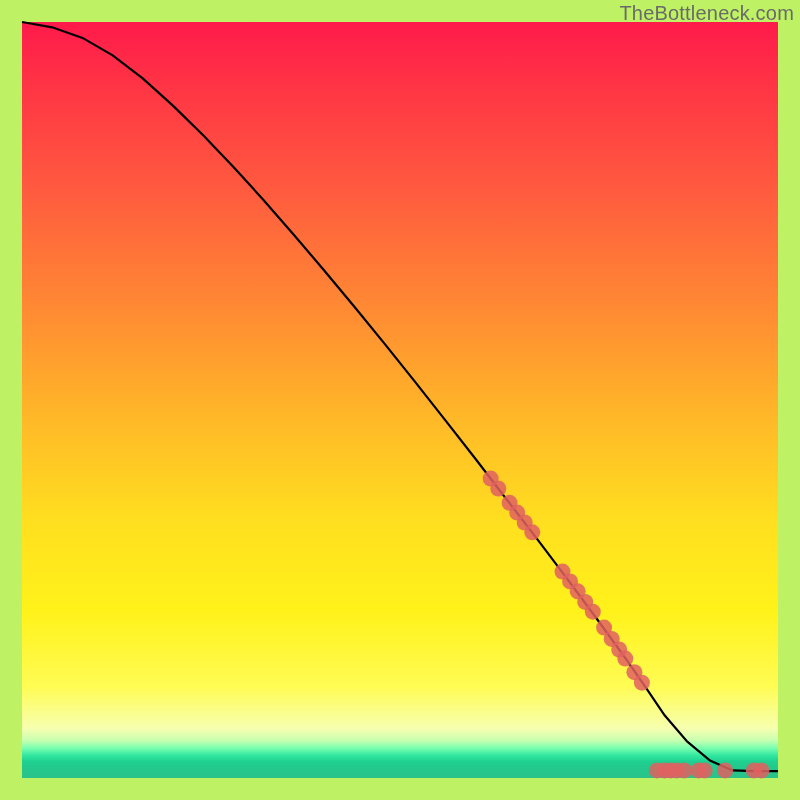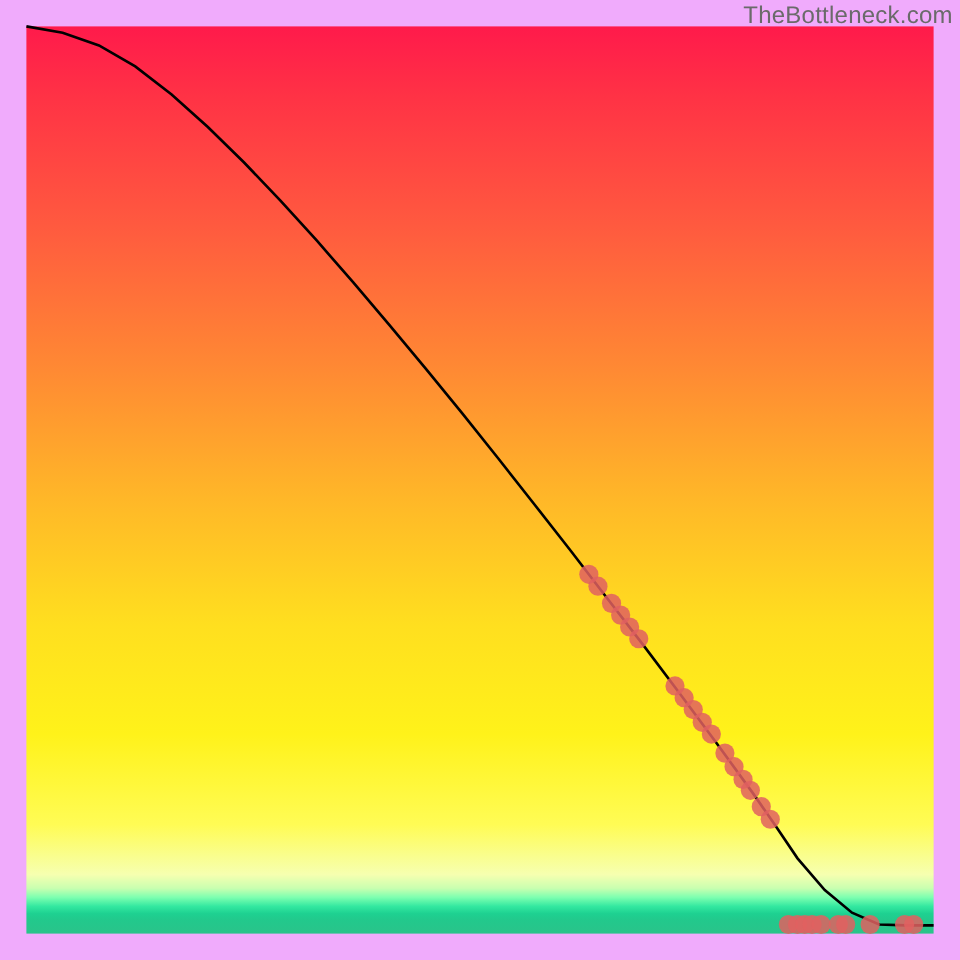--- a/index.html
+++ b/index.html
@@ -9,21 +9,21 @@
     height: 800px;
     background: #000;
     overflow: hidden;
   }
   .frame {
     position: absolute;
     left: 0;
     top: 0;
     width: 800px;
     height: 800px;
-    background: #f0abfc;
+    background: #bef264;
   }
   .plot {
     position: absolute;
     left: 22px;
     top: 22px;
     width: 756px;
     height: 756px;
     
     background: linear-gradient(
       to bottom,

